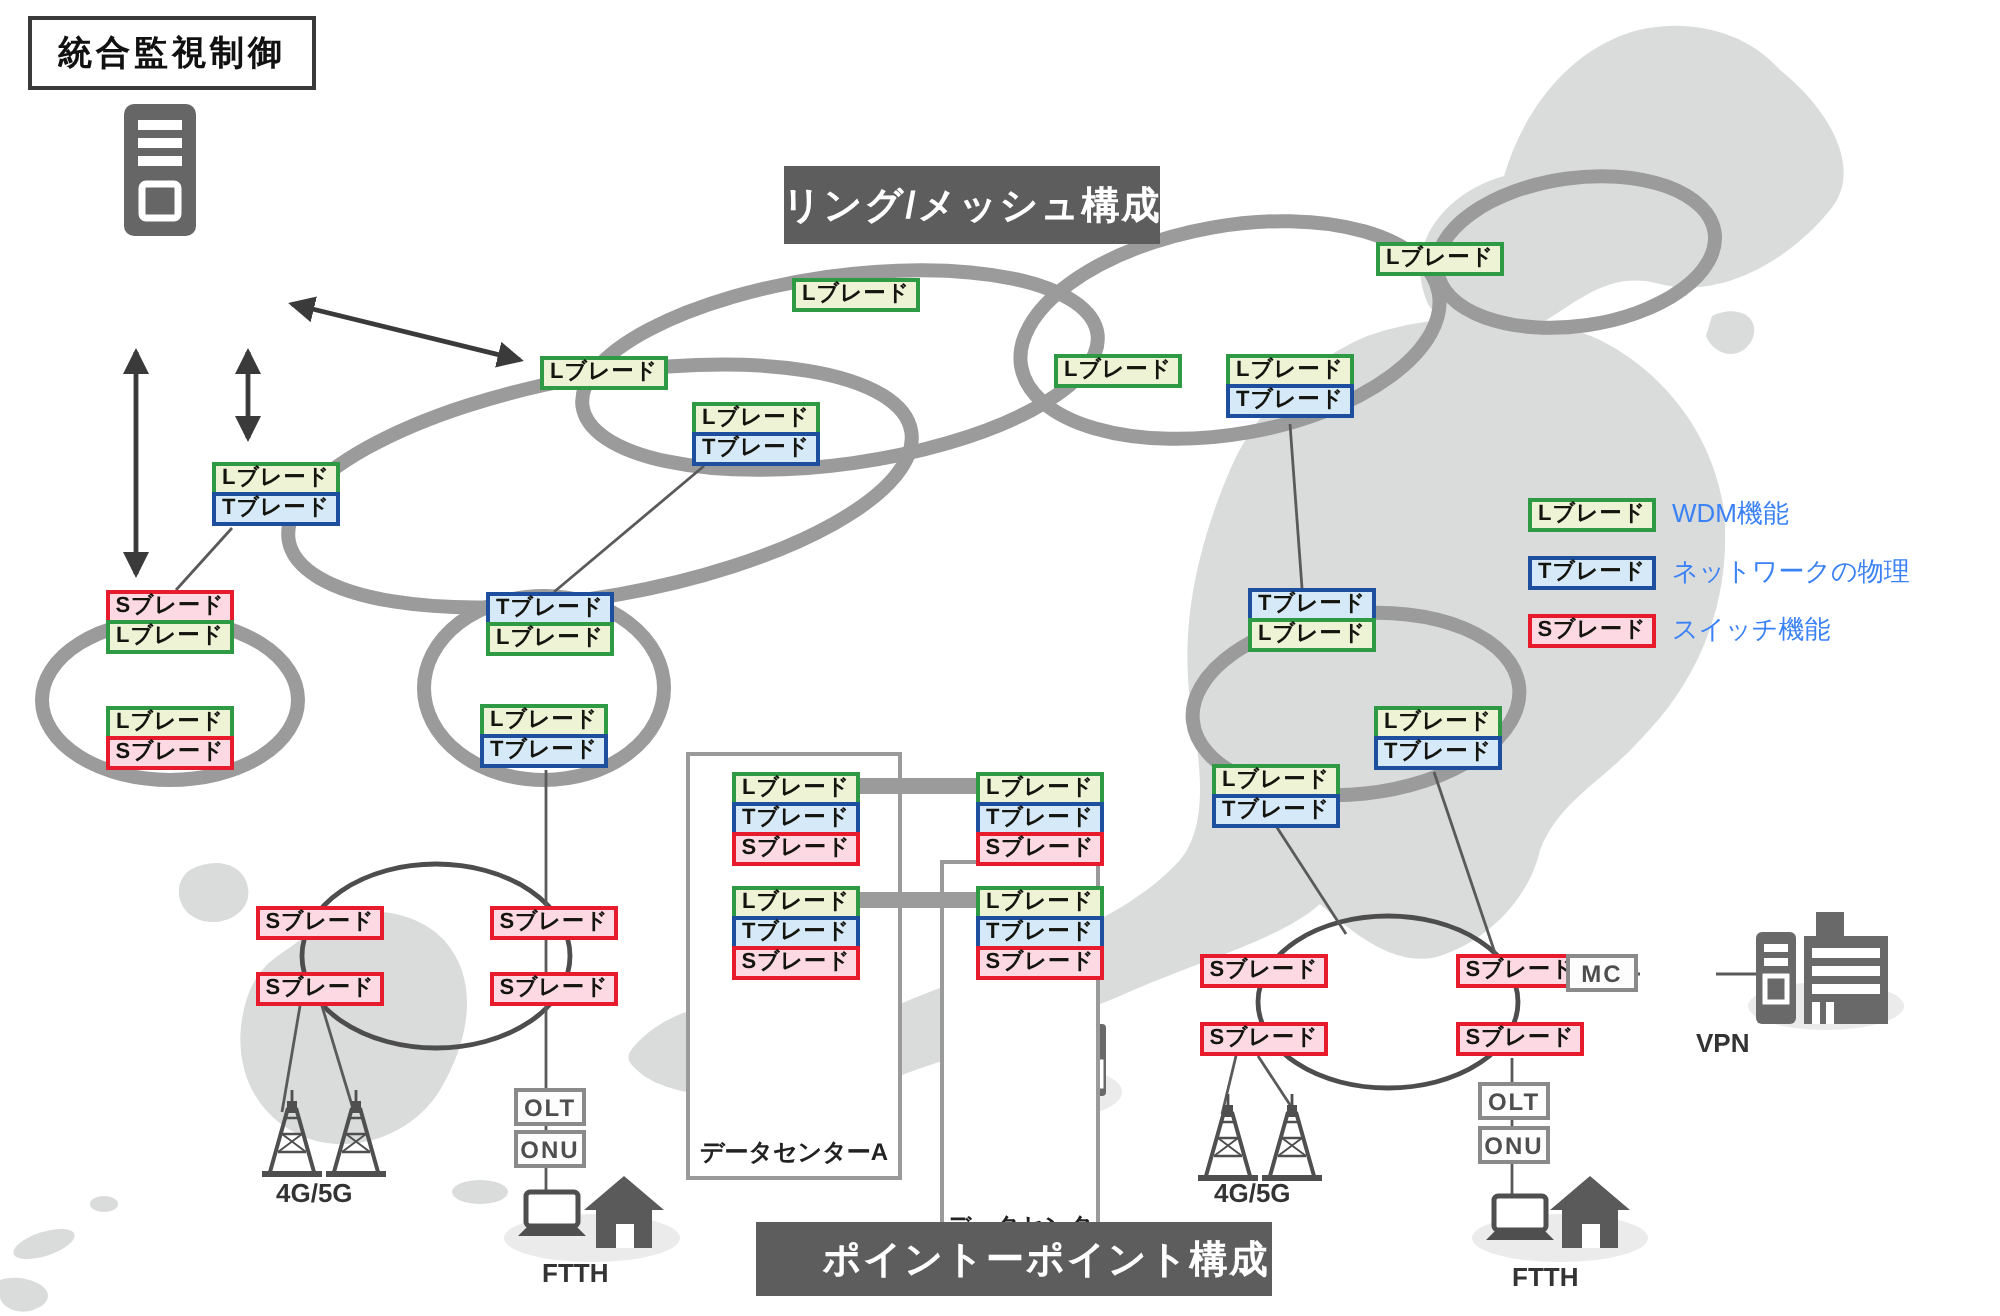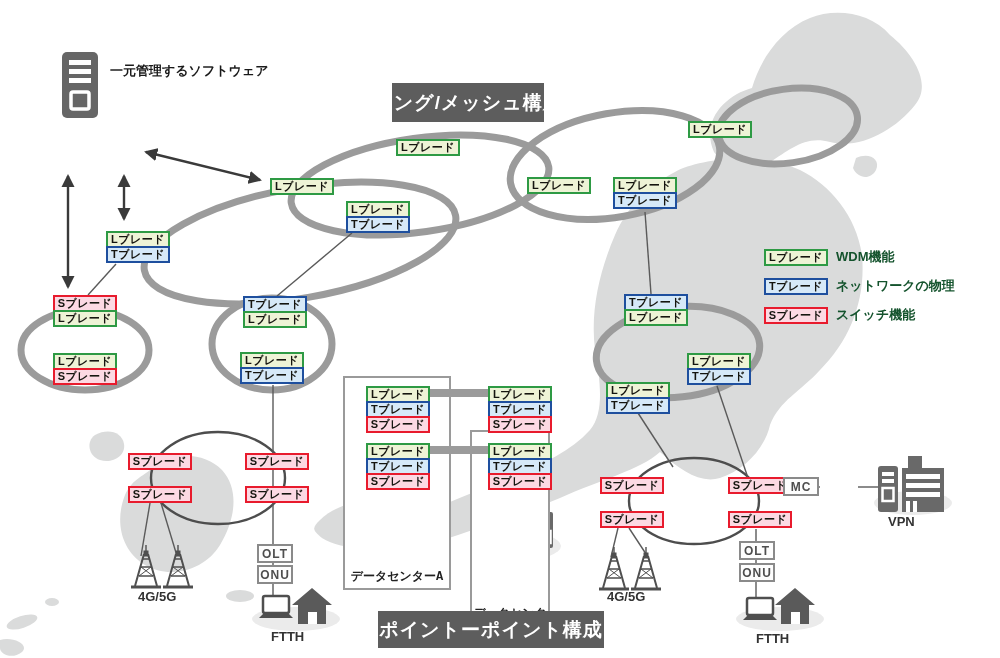--- a/index.html
+++ b/index.html
@@ -3,40 +3,40 @@
 <meta charset="utf-8">
 <style>
   html,body{margin:0;padding:0;}
   body{font-family:"Liberation Sans","DejaVu Sans",sans-serif;background:#fff;}
   #stage{position:relative;width:1000px;height:658px;overflow:hidden;background:#fff;}
   #bg{position:absolute;left:0;top:0;z-index:0;}
   .blade{box-sizing:border-box;width:64px;height:17px;border:2px solid #3b82f6;display:flex;align-items:center;
          justify-content:center;font-size:11px;font-weight:700;color:#15150f;letter-spacing:.5px;line-height:1;}
   .stack{position:absolute;display:flex;flex-direction:column;z-index:3;}
   .stack .blade + .blade{margin-top:-2px;}
-  .dcbox{position:absolute;background:#fff;border:2px solid #9a9a9a;z-index:1;box-sizing:border-box;font-family:Liberation Mono, monospace;}
+  .dcbox{position:absolute;background:#fff;border:2px solid #9a9a9a;z-index:1;box-sizing:border-box;}
   .dclabel{position:absolute;bottom:3px;left:0;right:0;text-align:center;font-size:12px;font-weight:600;color:#222;}
   .dcbar{position:absolute;background:#9b9b9b;width:59px;height:8px;z-index:2;}
   .eqbox{position:absolute;box-sizing:border-box;width:36px;height:19px;background:#fdfdfd;border:2px solid #8a8a8a;
          color:#4e4e4e;font-size:12px;font-weight:700;display:flex;align-items:center;justify-content:center;
          z-index:4;letter-spacing:1px;}
   .tlabel{position:absolute;font-size:13px;font-weight:600;color:#333;z-index:4;white-space:nowrap;}
   .sec-label{position:absolute;background:#5d5d5d;color:#fff;font-weight:700;font-size:19px;display:flex;
              align-items:center;justify-content:center;z-index:5;letter-spacing:1px;white-space:nowrap;}
   #title-box{position:absolute;left:14px;top:8px;background:#fff;border:2px solid #3a3a3a;color:#111;
              font-size:17px;font-weight:700;padding:5px 13px;z-index:5;letter-spacing:2px;}
   #software-note{position:absolute;left:110px;top:60px;font-size:13px;font-weight:600;color:#1a1a1a;
                  line-height:21px;z-index:5;white-space:nowrap;}
   #virtuora-box{position:absolute;left:20px;top:122px;width:118px;height:45px;background:#ededed;
                 border:2px solid#4a4a4a;z-index:5;box-sizing:border-box;padding:2px 0 0 9px;}
   #virtuora-sub{font-size:9.5px;color:#222;line-height:12px;}
   #virtuora-name{font-size:17px;font-weight:700;color:#111;line-height:19px;letter-spacing:.5px;}
   #legend{position:absolute;left:764px;top:248px;z-index:5;}
   .legend-row{display:flex;align-items:center;margin-bottom:11px;}
-  .legend-desc{margin-left:8px;font-size:13px;font-weight:700;color:#14532d;white-space:nowrap;}
+  .legend-desc{margin-left:8px;font-size:13px;font-weight:400;color:#3b82f6;white-space:nowrap;}
 </style>
 </head>
 <body>
 
 <div id="stage">
 
   <svg id="bg" width="1000" height="658" viewBox="0 0 1000 658">
     <defs>
       <marker id="ah" viewBox="0 0 10 10" refX="8.5" refY="5" markerWidth="5.5" markerHeight="5.5" orient="auto-start-reverse">
         <path d="M0,0 L10,5 L0,10 Z" fill="#3a3a3a"></path>
@@ -209,28 +209,28 @@
       <rect x="30" y="0" width="14" height="12" fill="#696969"></rect>
       <rect x="24" y="12" width="42" height="44" fill="#696969"></rect>
       <rect x="28" y="18" width="34" height="5" fill="#fff"></rect>
         <rect x="28" y="27" width="34" height="5" fill="#fff"></rect>
       <rect x="28" y="36" width="34" height="5" fill="#fff"></rect>
       <rect x="28" y="45" width="4" height="11" fill="#fff"></rect>
         <rect x="35" y="45" width="4" height="11" fill="#fff"></rect>
     </g>
   </svg>
 
+  <div id="title-box">統合監視制御</div>
 
   <div id="software-note">
-    <div>一元管理するソフトウェア</div>
   </div>
 
 
-  <div class="sec-label" style="left:392px;top:83px;width:152px;height:39px;">リング/メッシュ構成</div>
-  <div class="sec-label" style="left:378px;top:611px;width:226px;height:37px;">ポイントーポイント構成</div>
+  <div class="sec-label" style="left:392px;top:83px;width:188px;height:39px;">リング/メッシュ構成</div>
+  <div class="sec-label" style="left:378px;top:611px;width:226px;height:37px;padding-left:32px;">ポイントーポイント構成</div>
 
   <div id="legend">
       <div class="legend-row">
         <div class="blade" style="background: rgb(238, 243, 214); border-color: rgb(46, 154, 68);">Lブレード</div>
         <div class="legend-desc">WDM機能</div>
       </div>
       <div class="legend-row">
         <div class="blade" style="background: rgb(214, 233, 248); border-color: rgb(30, 79, 158);">Tブレード</div>
         <div class="legend-desc">ネットワークの物理</div>
       </div>
@@ -346,16 +346,16 @@
       </div>
       <div class="eqbox" style="left: 257px; top: 544px;">OLT</div>
       <div class="eqbox" style="left: 257px; top: 565px;">ONU</div>
       <div class="eqbox" style="left: 739px; top: 541px;">OLT</div>
       <div class="eqbox" style="left: 739px; top: 563px;">ONU</div>
       <div class="eqbox" style="left: 783px; top: 477px;">MC</div>
       <div class="tlabel" style="left: 138px; top: 589px;">4G/5G</div>
       <div class="tlabel" style="left: 271px; top: 629px;">FTTH</div>
       <div class="tlabel" style="left: 607px; top: 589px;">4G/5G</div>
       <div class="tlabel" style="left: 756px; top: 631px;">FTTH</div>
-      <div class="tlabel" style="left: 888px; top: 514px; text-align: center;">VPN</div>
+      <div class="tlabel" style="left: 848px; top: 514px; text-align: center;">VPN</div>
     </div>
 
 </div>
 
 </body></html>

